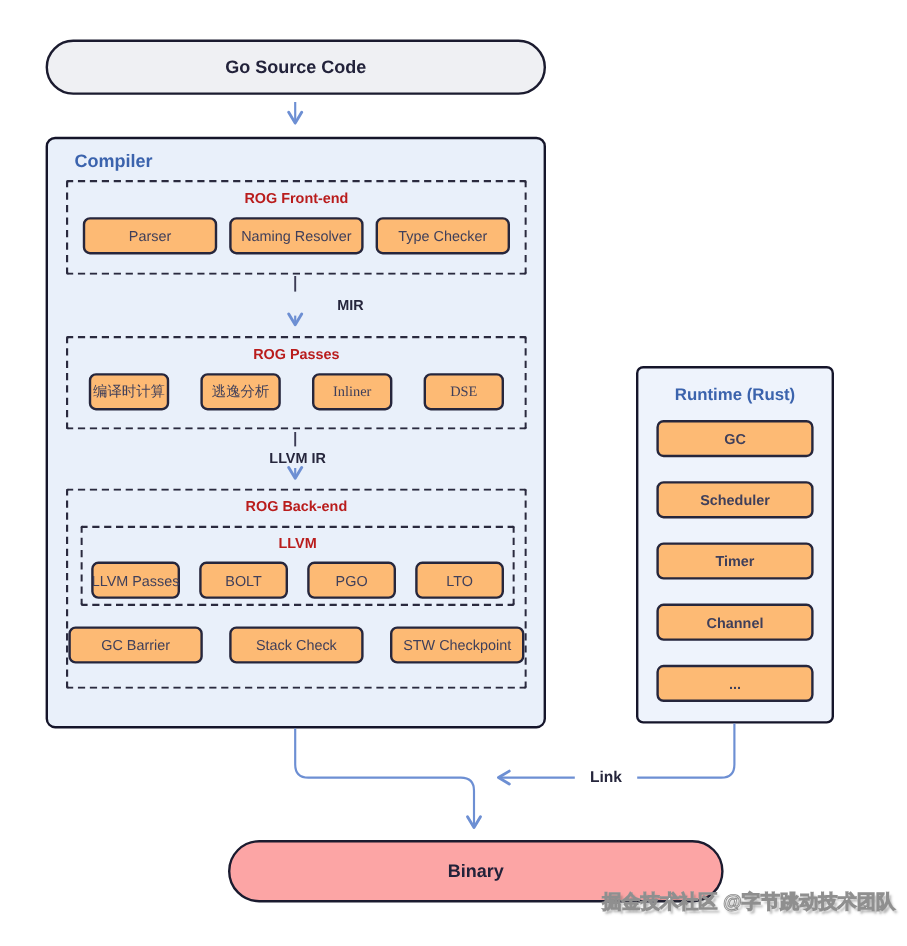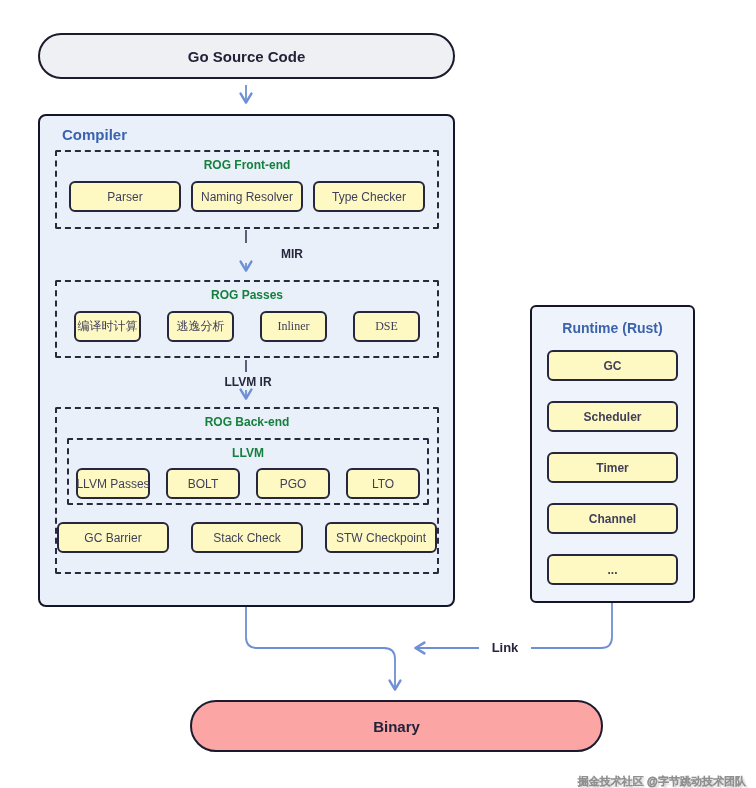--- a/index.html
+++ b/index.html
@@ -18,35 +18,35 @@
   .compiler{left:38px;top:114px;width:417px;height:493px;background:#e9f0fa;padding-left:36px;}
   .runtime{left:530px;top:305px;width:165px;height:298px;background:#eef3fc;border-radius:6px;
            display:flex;flex-direction:column;align-items:center;}
   .bigtitle{color:#3b63ad;font-weight:bold;}
   .compiler-title{position:absolute;left:22px;top:10px;font-size:15px;}
   .runtime-title{font-size:14px;padding-top:13px;}
 
   
   .dashed{position:absolute;border:2px dashed #2a2a3e;box-sizing:border-box;border-radius:2px;
           display:flex;flex-direction:column;align-items:center;}
-  .dash-title{font-size:12px;font-weight:bold;color:#15803d;padding-top:6px;}
+  .dash-title{font-size:12px;font-weight:bold;color:#b91c1c;padding-top:6px;}
   .frontend{left:15px;top:34px;width:384px;height:79px;}
   .passes{left:15px;top:164px;width:384px;height:78px;}
   .backend{left:15px;top:291px;width:384px;height:167px;}
   .llvm-inner{left:10px;top:29px;width:362px;height:67px;}
 
   .row{display:flex;justify-content:center;align-items:center;}
   .row.g10{gap:10px;margin-top:9px;}
   .row.g26{gap:26px;margin-top:9px;}
   .row.g16{gap:16px;margin-top:8px;}
   .row.backrow{position:absolute;left:0;right:0;top:113px;gap:22px;}
 
   
   .chip{display:flex;align-items:center;justify-content:center;height:31px;box-sizing:border-box;
-        background:#fef9c3;border:2px solid #26263c;border-radius:6px;
+        background:#fdba74;border:2px solid #26263c;border-radius:6px;
         font-size:12px;color:#3f3f5a;white-space:nowrap;padding:0 4px;}
   .w112{width:112px;}
   .w67{width:67px;font-family:Liberation Serif, serif;}
   .w74{width:74px;}
   .w121{width:131px;font-weight:600;}
 
   .runtime-list{display:flex;flex-direction:column;gap:20px;margin-top:14px;}
 
   
   .flow-label{position:absolute;left:208px;transform:translateX(-50%);
@@ -54,23 +54,23 @@
   .mir-label{top:131px;margin-left:44px;}
   .llvmir-label{top:259px;}
 
   .link-label{position:absolute;left:479px;top:638px;width:52px;text-align:center;
               background:#ffffff;font-size:13px;font-weight:bold;color:#26263c;padding:2px 0;z-index:6;}
 
   
   .arrows{position:absolute;left:0;top:0;z-index:5;pointer-events:none;}
 
   
-  .watermark{position:absolute;right:10px;top:742px;font-size:11px;font-weight:normal;
+  .watermark{position:absolute;right:10px;top:742px;font-size:16px;font-weight:bold;
              color:rgba(255,255,255,0.96);-webkit-text-stroke:0.8px #8f8f8f;
-             text-shadow:2px 2px 2px rgba(80,80,80,0.45);white-space:nowrap;z-index:7;margin-top:32px;}
+             text-shadow:2px 2px 2px rgba(80,80,80,0.45);white-space:nowrap;z-index:7;}
 </style>
 </head>
 <body>
 
 <div class="canvas">
 
   <div class="pill source">
     <span>Go Source Code</span>
   </div>
 

